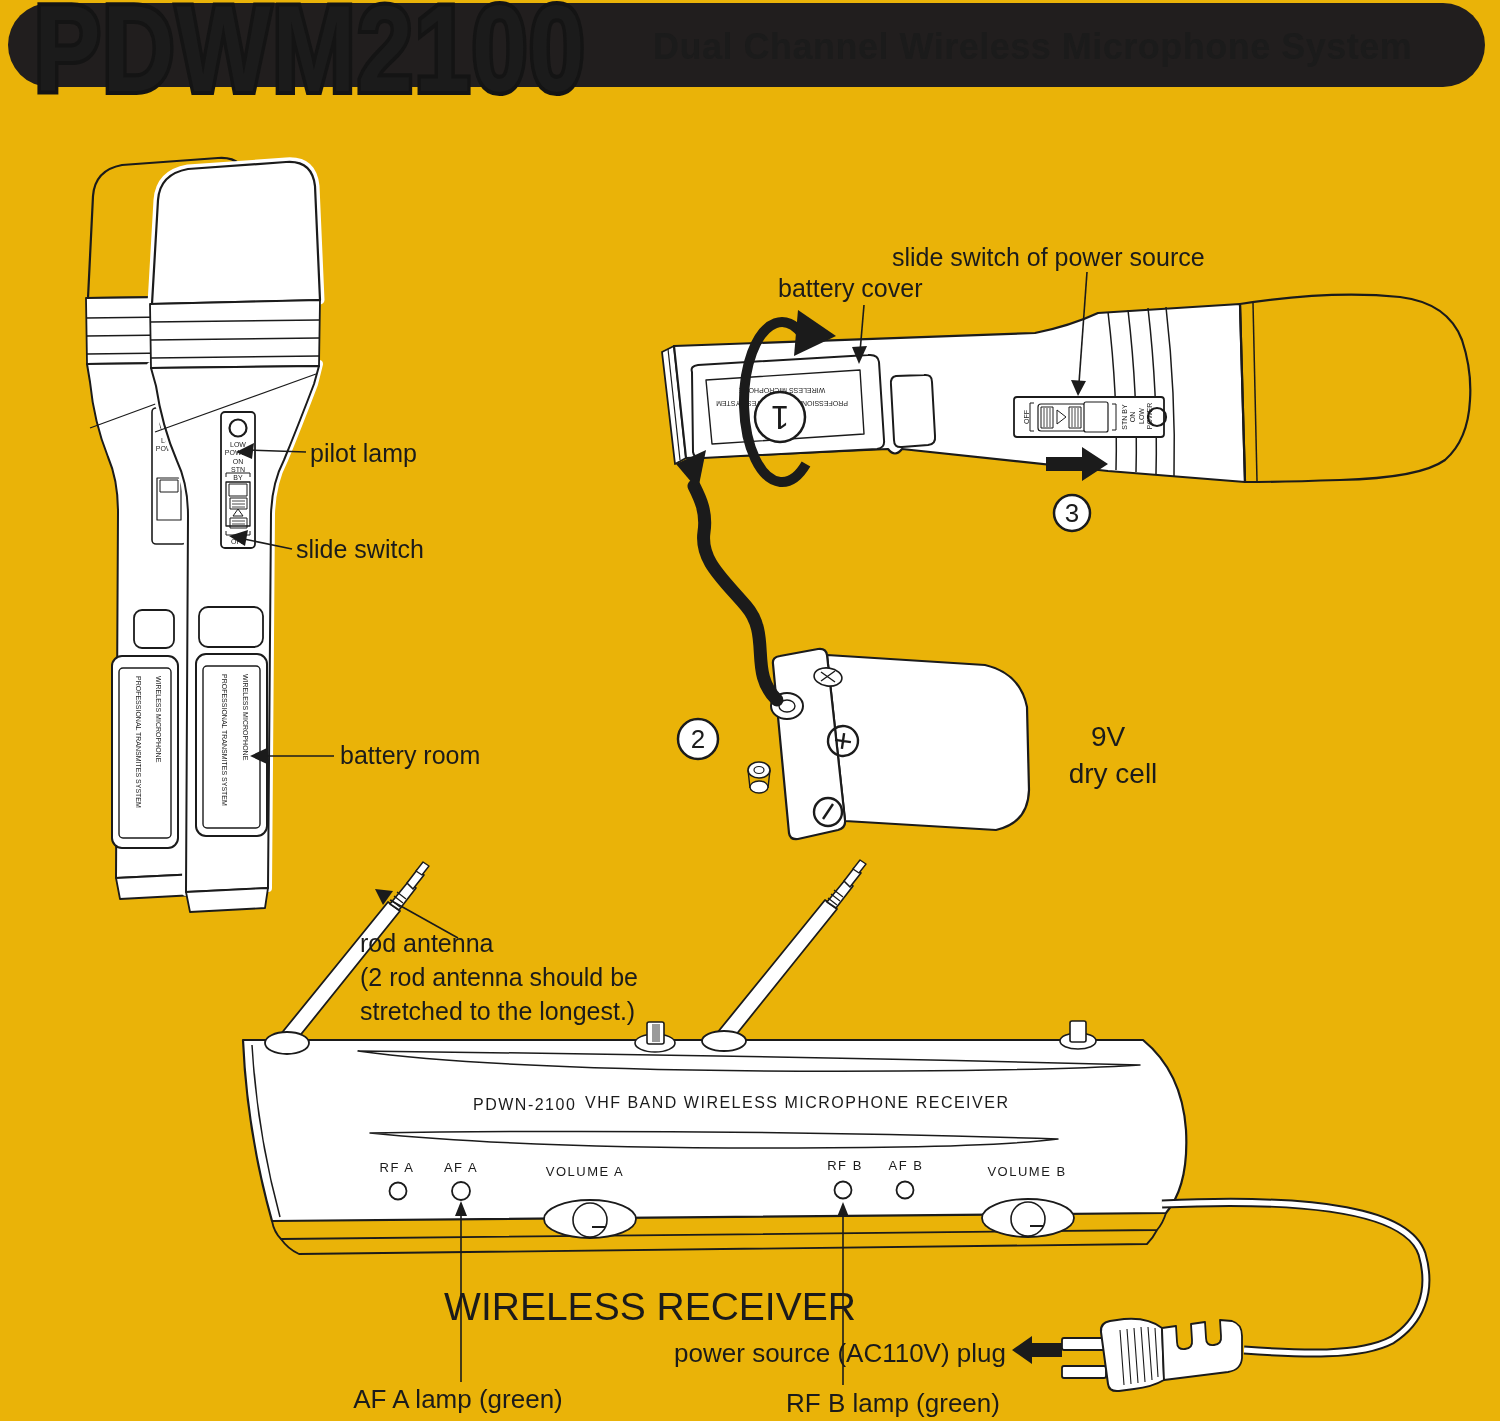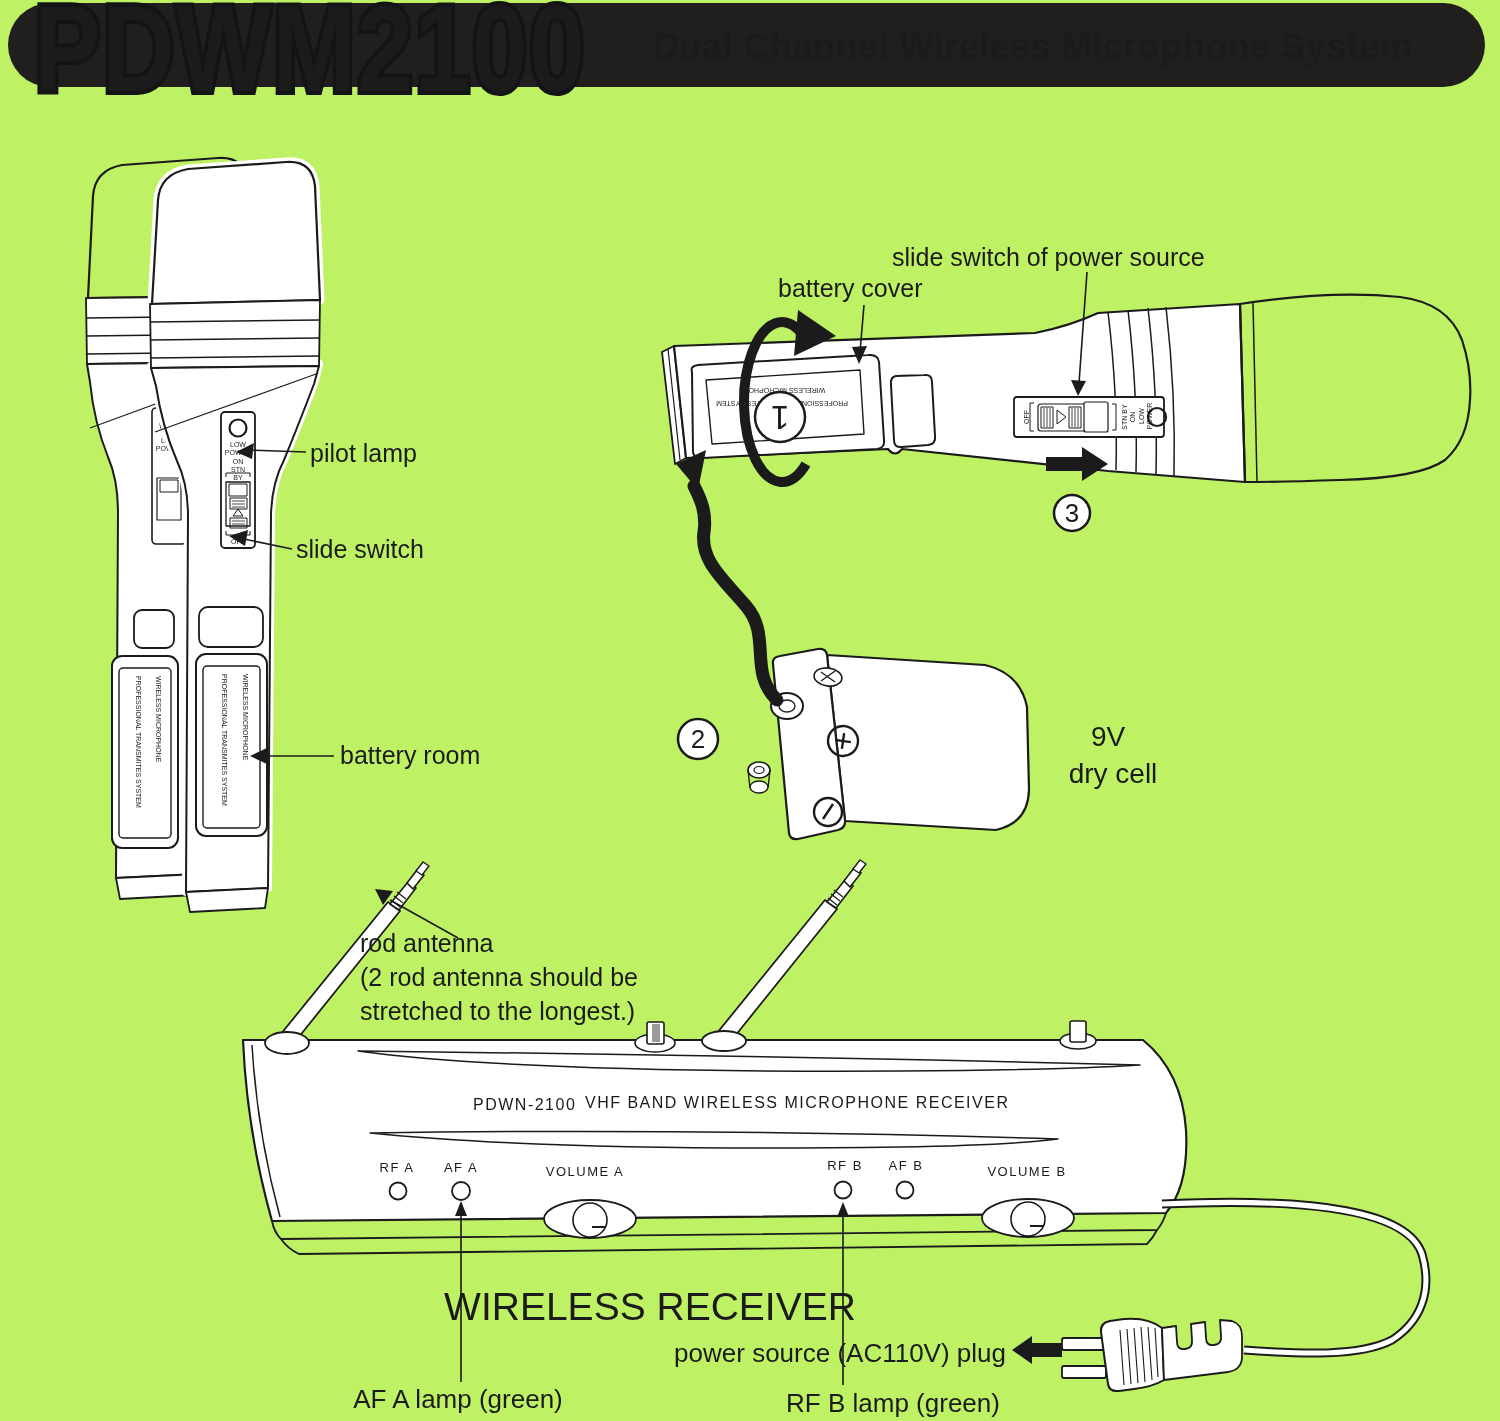--- a/index.html
+++ b/index.html
@@ -1,16 +1,16 @@
 <!DOCTYPE html>
 <html><head>
 <meta charset="utf-8">
 <style>
   html,body{margin:0;padding:0;background:#ffffff;}
-  .stage{position:relative;width:1500px;height:1421px;background:#bef264;overflow:hidden;
+  .stage{position:relative;width:1500px;height:1421px;background:#eab308;overflow:hidden;
          font-family:"Liberation Sans", sans-serif;}
   svg text{font-family:"Liberation Sans", sans-serif;fill:#1b1b1b;}
   .lbl{font-size:25px;}
   .big{font-size:39px;}
   .tiny{font-size:7px;}
   .panel-title{font-size:16px;letter-spacing:1.5px;}
   .ind{font-size:13px;letter-spacing:1.5px;}
   .stepnum{font-size:26px;}
   .ln{stroke:#1b1b1b;fill:none;}
   .blk{fill:#1b1b1b;stroke:none;}

